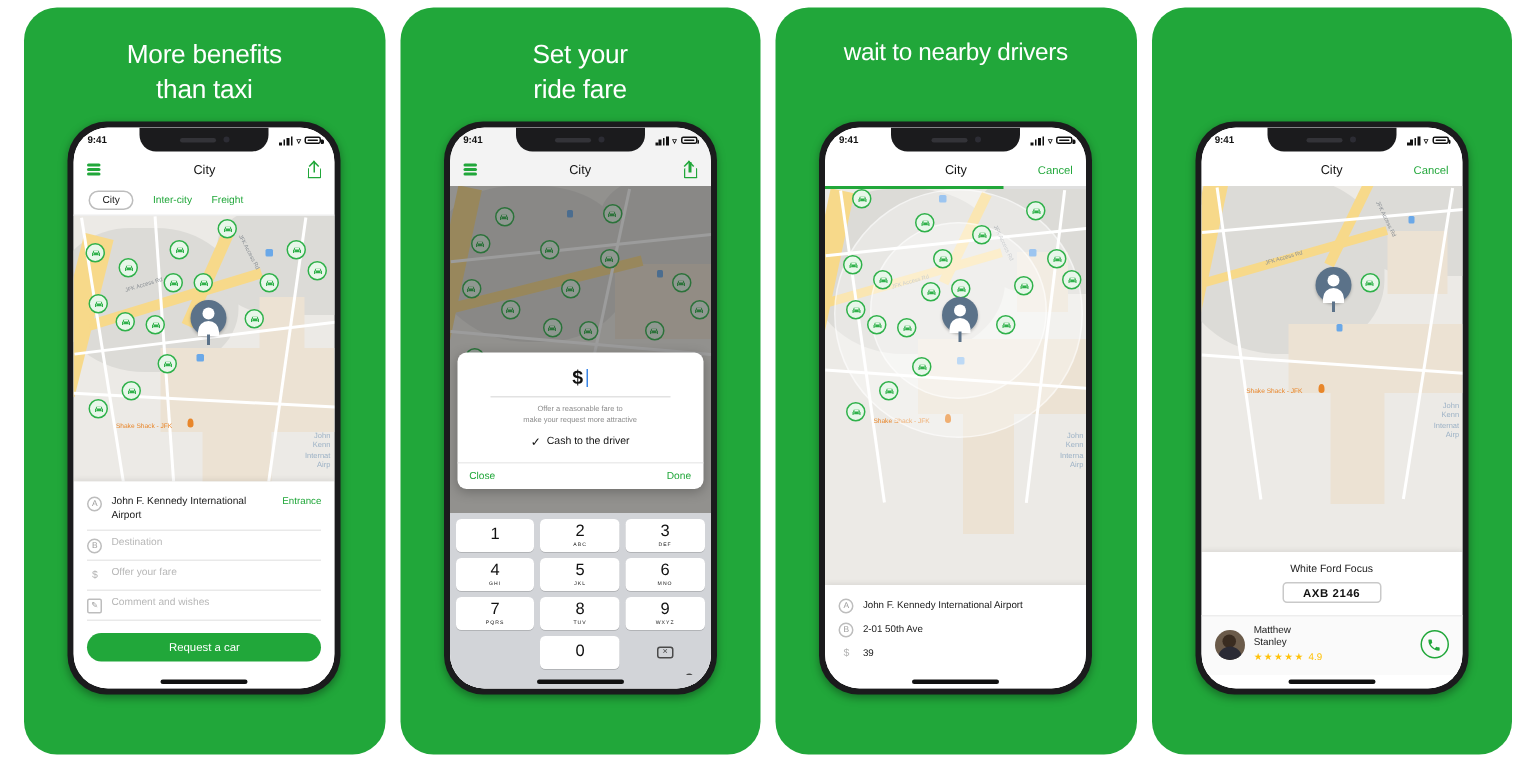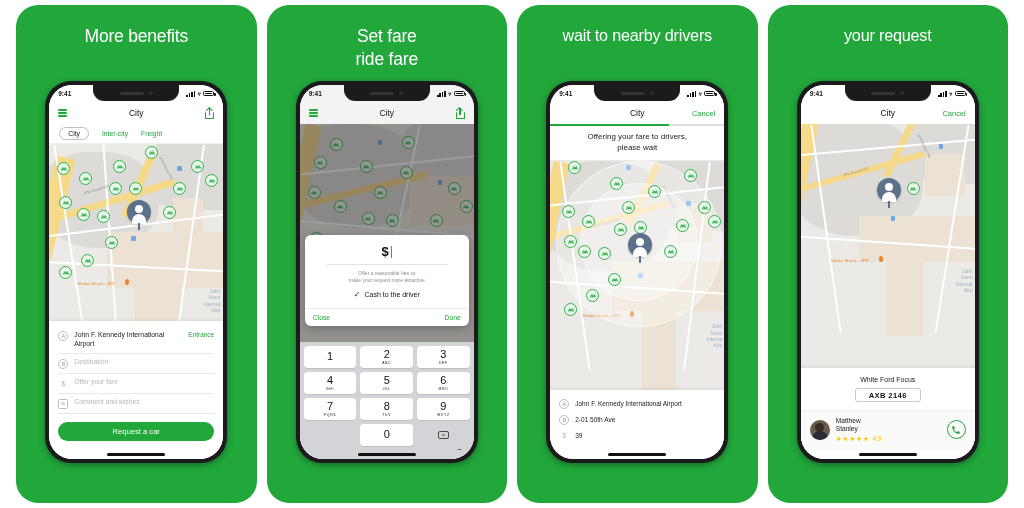--- a/index.html
+++ b/index.html
@@ -243,20 +243,21 @@
   .callbtn svg{width:10px;height:10px;}
 </style>
 </head>
 <body>
 
 <div class="screens">
 
   <div class="panel">
     <div class="panel-title">
       <div>More benefits</div>
+      <div>than taxi</div>
     </div>
     <div class="phone">
       <div class="phone-inner">
         <div class="notch">
             <span class="spk"></span>
             <span class="cam"></span>
           </div>
         <div class="statusbar">
           <span>9:41</span>
           <span class="sb-right">
@@ -419,21 +420,21 @@
         </div>
         <div class="homebar">
             <i></i>
           </div>
       </div>
     </div>
   </div>
 
   <div class="panel">
     <div class="panel-title">
-      <div>Set fare</div>
+      <div>Set your</div>
       <div>ride fare</div>
     </div>
     <div class="phone">
       <div class="phone-inner">
         <div class="notch">
             <span class="spk"></span>
             <span class="cam"></span>
           </div>
         <div class="statusbar dim">
           <span>9:41</span>
@@ -653,24 +654,20 @@
           </span>
         </div>
         <div class="navbar">
           <span style="width:9px"></span>
           <span class="title">City</span>
           <span class="cancel-link">Cancel</span>
         </div>
         <div class="progressbar">
             <div></div>
           </div>
-        <div class="banner">
-          <div>Offering your fare to drivers,</div>
-          <div>please wait</div>
-        </div>
 
         <div class="map">
           <div class="land-grey" style="left:-10px;top:0;width:130px;height:110px;border-radius:42% 46% 44% 48%;"></div>
           <div class="land-grey" style="left:100px;top:-10px;width:110px;height:80px;border-radius:34% 40% 30% 38%;"></div>
           <div class="land-tan" style="left:62px;top:100px;width:120px;height:50px;"></div>
           <div class="land-tan" style="left:92px;top:136px;width:34px;height:94px;"></div>
           <div class="land-tan" style="left:128px;top:42px;width:34px;height:40px;"></div>
           <div class="road major" style="left:-8px;top:0;width:16px;height:112px;transform:rotate(12deg);"></div>
           <div class="road major" style="left:0;top:56px;width:120px;height:6px;transform:rotate(-16deg);"></div>
           <div class="road major" style="left:90px;top:0;width:7px;height:66px;transform:rotate(26deg);"></div>
@@ -808,21 +805,20 @@
         </div>
         <div class="homebar">
             <i></i>
           </div>
       </div>
     </div>
   </div>
 
   <div class="panel">
     <div class="panel-title small">
-      <div>your request</div>
     </div>
     <div class="phone">
       <div class="phone-inner">
         <div class="notch">
             <span class="spk"></span>
             <span class="cam"></span>
           </div>
         <div class="statusbar">
           <span>9:41</span>
           <span class="sb-right">

